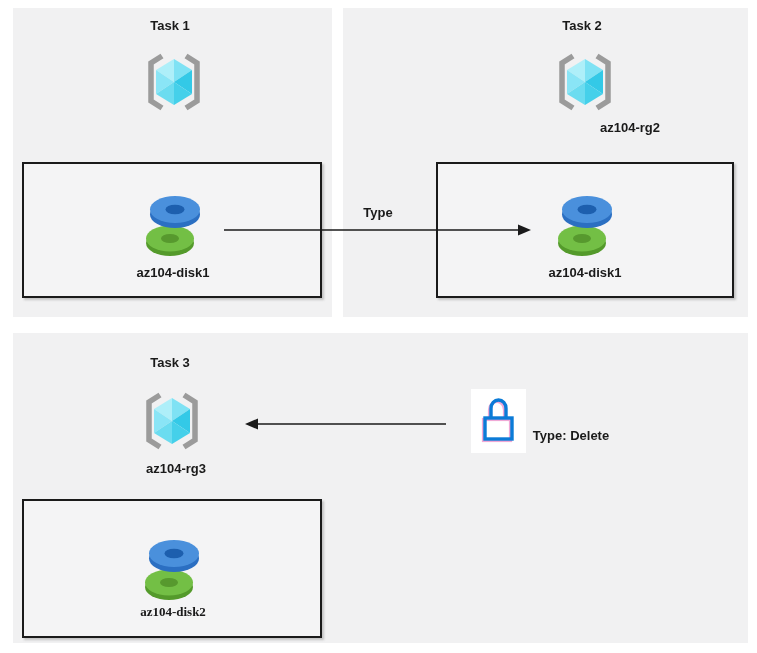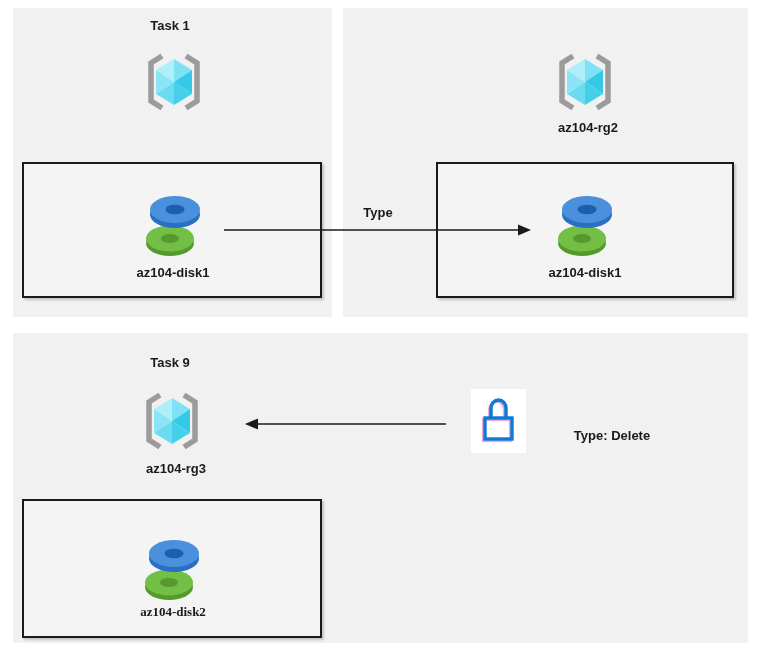--- a/index.html
+++ b/index.html
@@ -89,43 +89,44 @@
       </svg>
   </span>
   <div class="rbox" style="left:22px; top:162px; width:296px; height:132px;"></div>
   <span class="icon" style="left:146px; top:196px;">
     <svg width="54" height="64">
         <use href="#sym-disk"></use>
       </svg>
   </span>
   <div class="lbl" style="left:93px; top:266px; width:160px;">az104-disk1</div>
 
+  <div class="lbl" style="left:522px; top:19px; width:120px;">Task 2</div>
   <span class="icon" style="left:554px; top:52px;">
     <svg width="62" height="60">
         <use href="#sym-rg"></use>
       </svg>
   </span>
-  <div class="lbl" style="left:516px; top:121px; width:144px;">az104-rg2</div>
+  <div class="lbl" style="left:516px; top:121px; width:144px;text-align:right;">az104-rg2</div>
   <div class="rbox" style="left:436px; top:162px; width:294px; height:132px;"></div>
   <span class="icon" style="left:558px; top:196px;">
     <svg width="54" height="64">
         <use href="#sym-disk"></use>
       </svg>
   </span>
   <div class="lbl" style="left:505px; top:266px; width:160px;">az104-disk1</div>
 
   <div class="lbl" style="left:348px; top:206px; width:60px;">Type</div>
   <span class="icon" style="left:224px; top:223px;">
     <svg width="308" height="14">
       <line x1="0" y1="7" x2="296" y2="7" stroke="#1A1A1A" stroke-width="1.6"></line>
       <polygon points="294,1.5 307,7 294,12.5" fill="#1A1A1A"></polygon>
     </svg>
   </span>
 
-  <div class="lbl" style="left:110px; top:356px; width:120px;">Task 9</div>
+  <div class="lbl" style="left:110px; top:356px; width:120px;">Task 3</div>
   <span class="icon" style="left:141px; top:391px;">
     <svg width="62" height="60">
         <use href="#sym-rg"></use>
       </svg>
   </span>
   <div class="lbl" style="left:104px; top:462px; width:144px;">az104-rg3</div>
   <div class="rbox" style="left:22px; top:499px; width:296px; height:135px;"></div>
   <span class="icon" style="left:145px; top:540px;">
     <svg width="54" height="64">
         <use href="#sym-disk"></use>
@@ -138,15 +139,15 @@
       <line x1="202" y1="7" x2="13" y2="7" stroke="#1A1A1A" stroke-width="1.6"></line>
       <polygon points="14,1.5 1,7 14,12.5" fill="#1A1A1A"></polygon>
     </svg>
   </span>
 
   <div class="lockbox">
     <svg width="55" height="64">
         <use href="#sym-lock"></use>
       </svg>
   </div>
-  <div class="lbl" style="left:542px; top:429px; width:140px;">Type: Delete</div>
+  <div class="lbl" style="left:501px; top:429px; width:140px;">Type: Delete</div>
 
 </div>
 
 </body></html>

